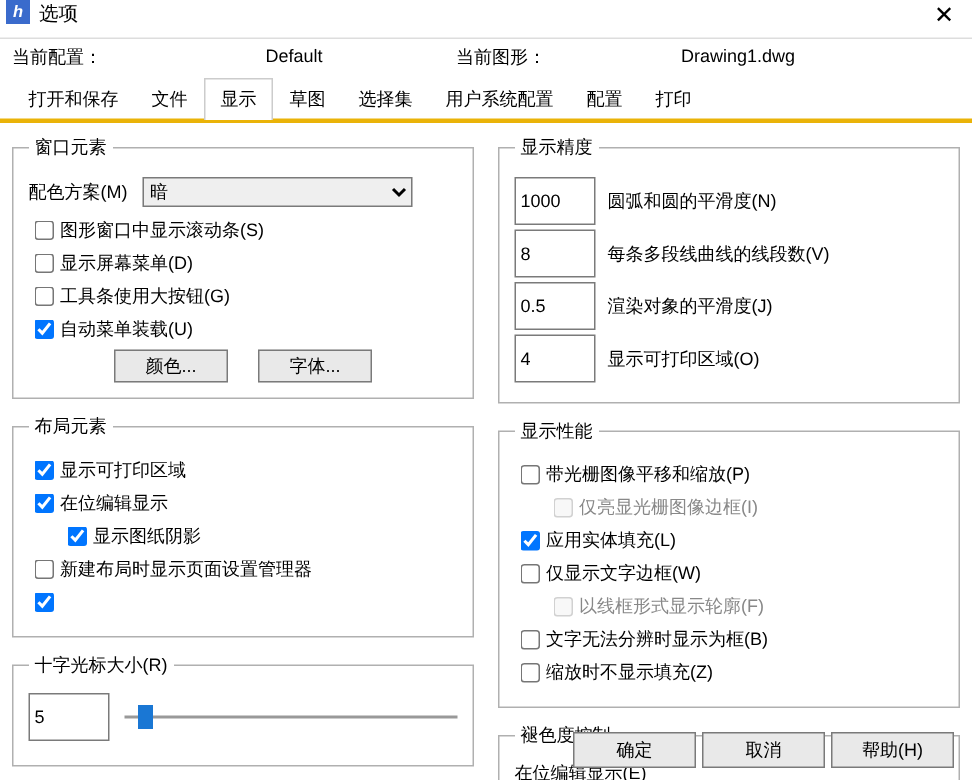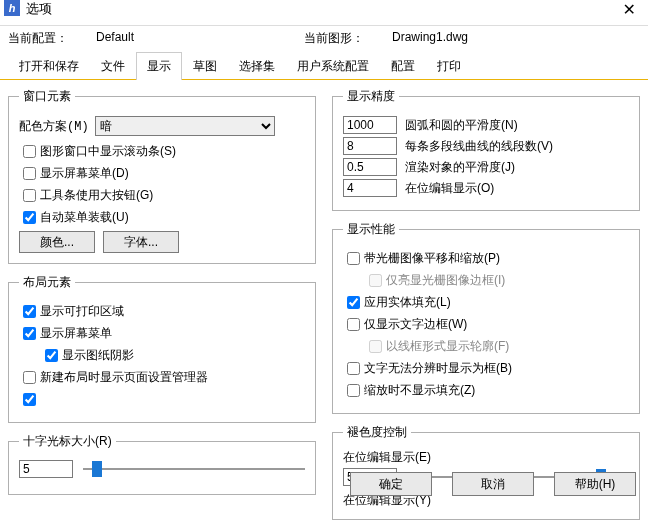--- a/index.html
+++ b/index.html
@@ -32,25 +32,25 @@
   .titlebar .title { font-size: 13px; }
   .titlebar .spacer { flex: 1; }
   .close-x { font-size: 16px; cursor: pointer; padding: 0 4px; }
   .header-row {
     display: flex;
     font-size: 12px;
     padding: 4px 8px 0 8px;
     gap: 8px;
   }
   .header-row .label { width: 80px; }
-  .header-row .value { width: 200px; }
+  .header-row .value { width: 200px; text-align: center; }
   .tabs {
     display: flex;
     padding: 4px 8px 0 8px;
-    border-bottom: 1px solid #eab308;
+    border-bottom: 3px solid #eab308;
     align-items: center;
   }
   .tab {
     padding: 5px 10px;
     border: 1px solid transparent;
     border-bottom: none;
     cursor: pointer;
     font-size: 12px;
     position: relative;
     top: 1px;
@@ -75,35 +75,35 @@
   }
   legend {
     padding: 0 4px;
     font-size: 12px;
   }
   .row { margin: 3px 0; display: flex; align-items: center; font-size: 12px; }
   .row label { display: flex; align-items: center; justify-content: flex-end; }
   .row input[type=checkbox] { margin-right: 4px; }
   .indent1 { padding-left: 22px; }
   .sel-row { margin-bottom: 6px; }
-  .sel-row .lbl { display:inline-block; width: 76px; font-family: Liberation Mono, monospace; }
+  .sel-row .lbl { display:inline-block; width: 76px; }
   select.combo {
     width: 180px; height: 20px; font-size: 12px;
     border: 1px solid #7a7a7a;
   }
-  .btn-row { display: flex; gap: 8px; margin-top: 4px; justify-content: flex-start; }
+  .btn-row { display: flex; gap: 20px; margin-top: 4px; justify-content: center; }
   .small-btn {
     width: 76px; height: 22px;
     font-size: 12px;
     border: 1px solid #7a7a7a;
     background: #e9e9e9;
     cursor: pointer;
   }
   .num-in {
-    width: 54px; height: 18px; font-size: 12px;
+    width: 54px; height: 32px; font-size: 12px;
     border: 1px solid #7a7a7a;
     padding: 1px 3px;
     margin-right: 8px;
   }
   .precision-row { display: flex; align-items: center; margin: 3px 0; }
   .grey { color: #888; }
   .slider-wrap { display: flex; align-items: center; margin: 2px 0 6px 0; }
   .slider-wrap .num-in { margin-right: 10px; }
   .slider {
     flex: 1; height: 16px; position: relative;
@@ -112,22 +112,22 @@
     position: absolute; left: 0; right: 0; top: 7px;
     height: 2px; background: #999;
   }
   .slider .thumb {
     position: absolute; top: 0;
     width: 10px; height: 16px;
     background: #1a77d4;
   }
   .bottom-buttons {
     position: absolute;
-    right: 12px; bottom: 24px;
-    display: flex; gap: 20px; margin-left: 12px;
+    right: 12px; bottom: 8px;
+    display: flex; gap: 4px; margin-left: 12px;
   }
   .dlg-btn {
     width: 82px; height: 24px;
     font-size: 12px;
     border: 1px solid #7a7a7a;
     background: #e9e9e9;
     cursor: pointer;
   }
   .dlg-btn.disabled { color: #9a9a9a; }
 </style>
@@ -203,21 +203,21 @@
       <legend>布局元素</legend>
       <div class="row">
           <label>
             <input type="checkbox" checked="" style="">
             <span>显示可打印区域</span>
           </label>
         </div>
       <div class="row">
           <label>
             <input type="checkbox" checked="" style="">
-            <span>显示屏幕菜单</span>
+            <span>在位编辑显示</span>
           </label>
         </div>
       <div class="row indent1">
           <label>
             <input type="checkbox" checked="" style="">
             <span>显示图纸阴影</span>
           </label>
         </div>
       <div class="row">
           <label>
@@ -254,21 +254,21 @@
       <div class="precision-row">
           <input class="num-in" value="8" style="">
           <span>每条多段线曲线的线段数(V)</span>
         </div>
       <div class="precision-row">
           <input class="num-in" value="0.5" style="">
           <span>渲染对象的平滑度(J)</span>
         </div>
       <div class="precision-row">
           <input class="num-in" value="4" style="">
-          <span>在位编辑显示(O)</span>
+          <span>显示可打印区域(O)</span>
         </div>
     </fieldset>
 
     <fieldset>
       <legend>显示性能</legend>
       <div class="row">
           <label>
             <input type="checkbox" style="">
             <span>带光栅图像平移和缩放(P)</span>
           </label>

